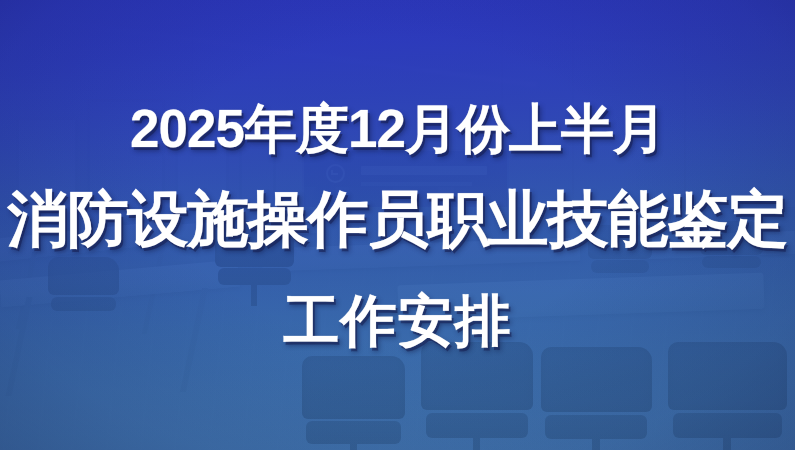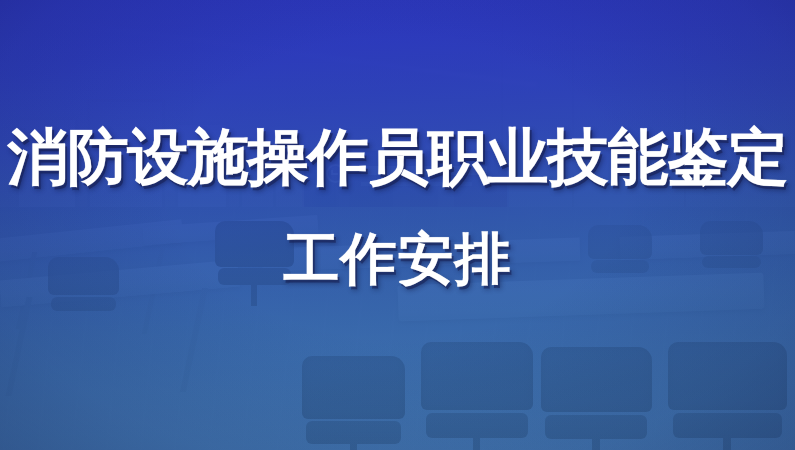--- a/index.html
+++ b/index.html
@@ -399,17 +399,18 @@
     <div class="soft-glow" style="left:8%; top:8%; width:180px; height:120px; background:rgba(255,255,255,0.22);"></div>
     <div class="soft-glow" style="left:62%; top:30%; width:150px; height:100px; background:rgba(255,255,255,0.14);"></div>
   </div>
 
   <div class="tint-multiply"></div>
   <div class="tint-primary"></div>
   <div class="tint-saturate"></div>
   <div class="vignette"></div>
 
   <div class="headline">
+    <div class="title-line line-1">2025年度12月份上半月</div>
     <div class="title-line line-2">消防设施操作员职业技能鉴定</div>
     <div class="title-line line-3">工作安排</div>
   </div>
 
 </div>
 
 </body></html>

